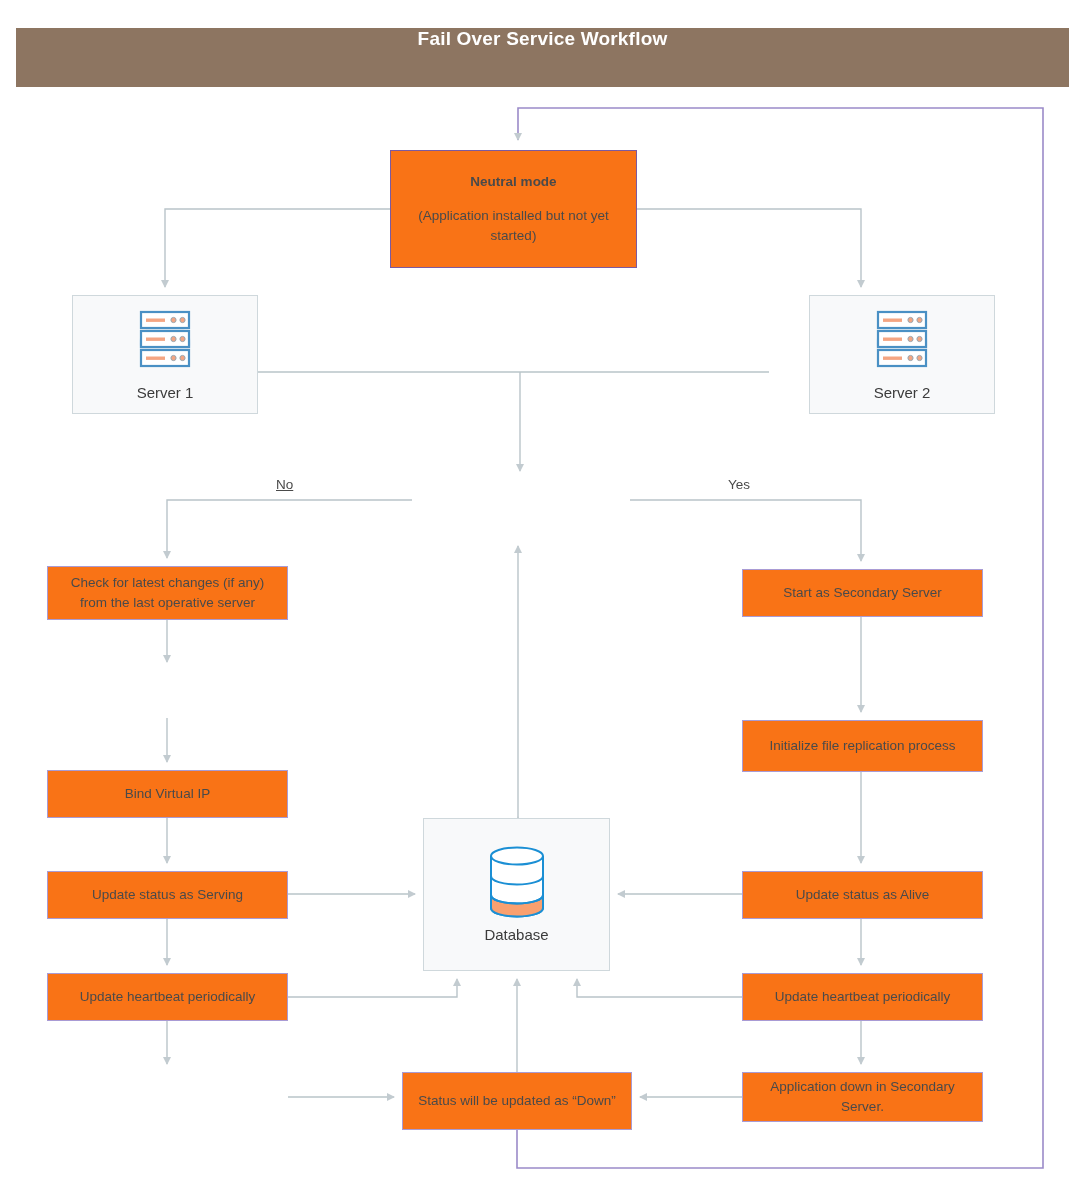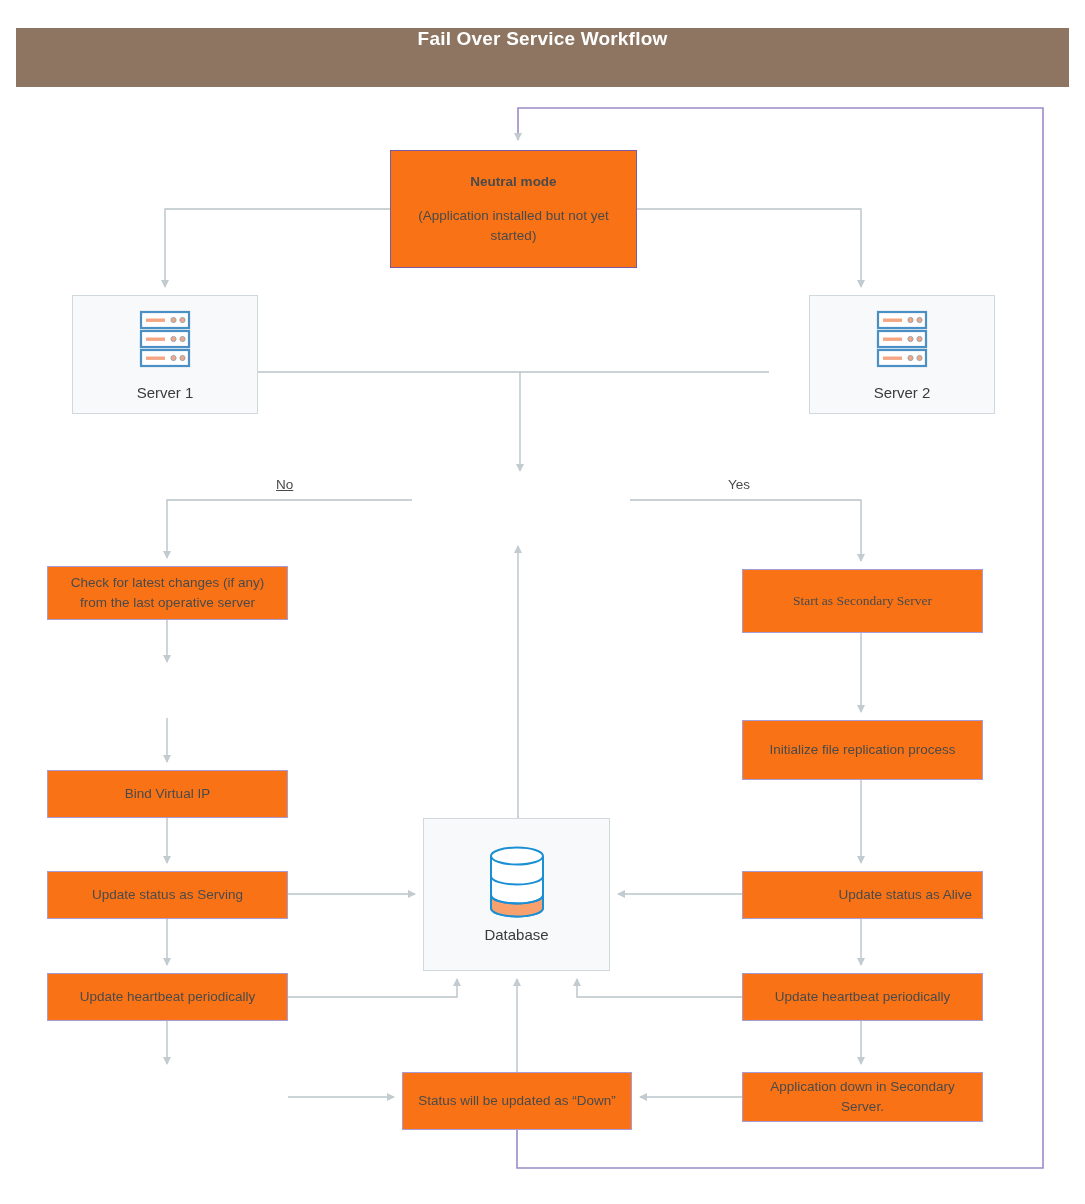--- a/index.html
+++ b/index.html
@@ -148,23 +148,23 @@
   .lcol { left: 47px; width: 241px; }
   .n-check   { top: 566px; height: 54px; }
   .n-primary { top: 670px; height: 48px; }
   .n-bindip  { top: 770px; height: 48px; }
   .n-serving { top: 871px; height: 48px; }
   .n-lhb     { top: 973px; height: 48px; }
   .n-ldown   { top: 1072px; height: 50px; }
 
   
   .rcol { left: 742px; width: 241px; }
-  .n-secondary { top: 569px; height: 64px; font-family: Liberation Serif, serif; }
-  .n-replic    { top: 720px; height: 60px; }
-  .n-alive     { top: 871px; height: 48px; justify-content: flex-end; }
+  .n-secondary { top: 569px; height: 48px; }
+  .n-replic    { top: 720px; height: 52px; }
+  .n-alive     { top: 871px; height: 48px; }
   .n-rhb       { top: 973px; height: 48px; }
   .n-rdown     { top: 1072px; height: 50px; }
 
   
   .n-status {
     left: 402px;
     top: 1072px;
     width: 230px;
     height: 58px;
   }

